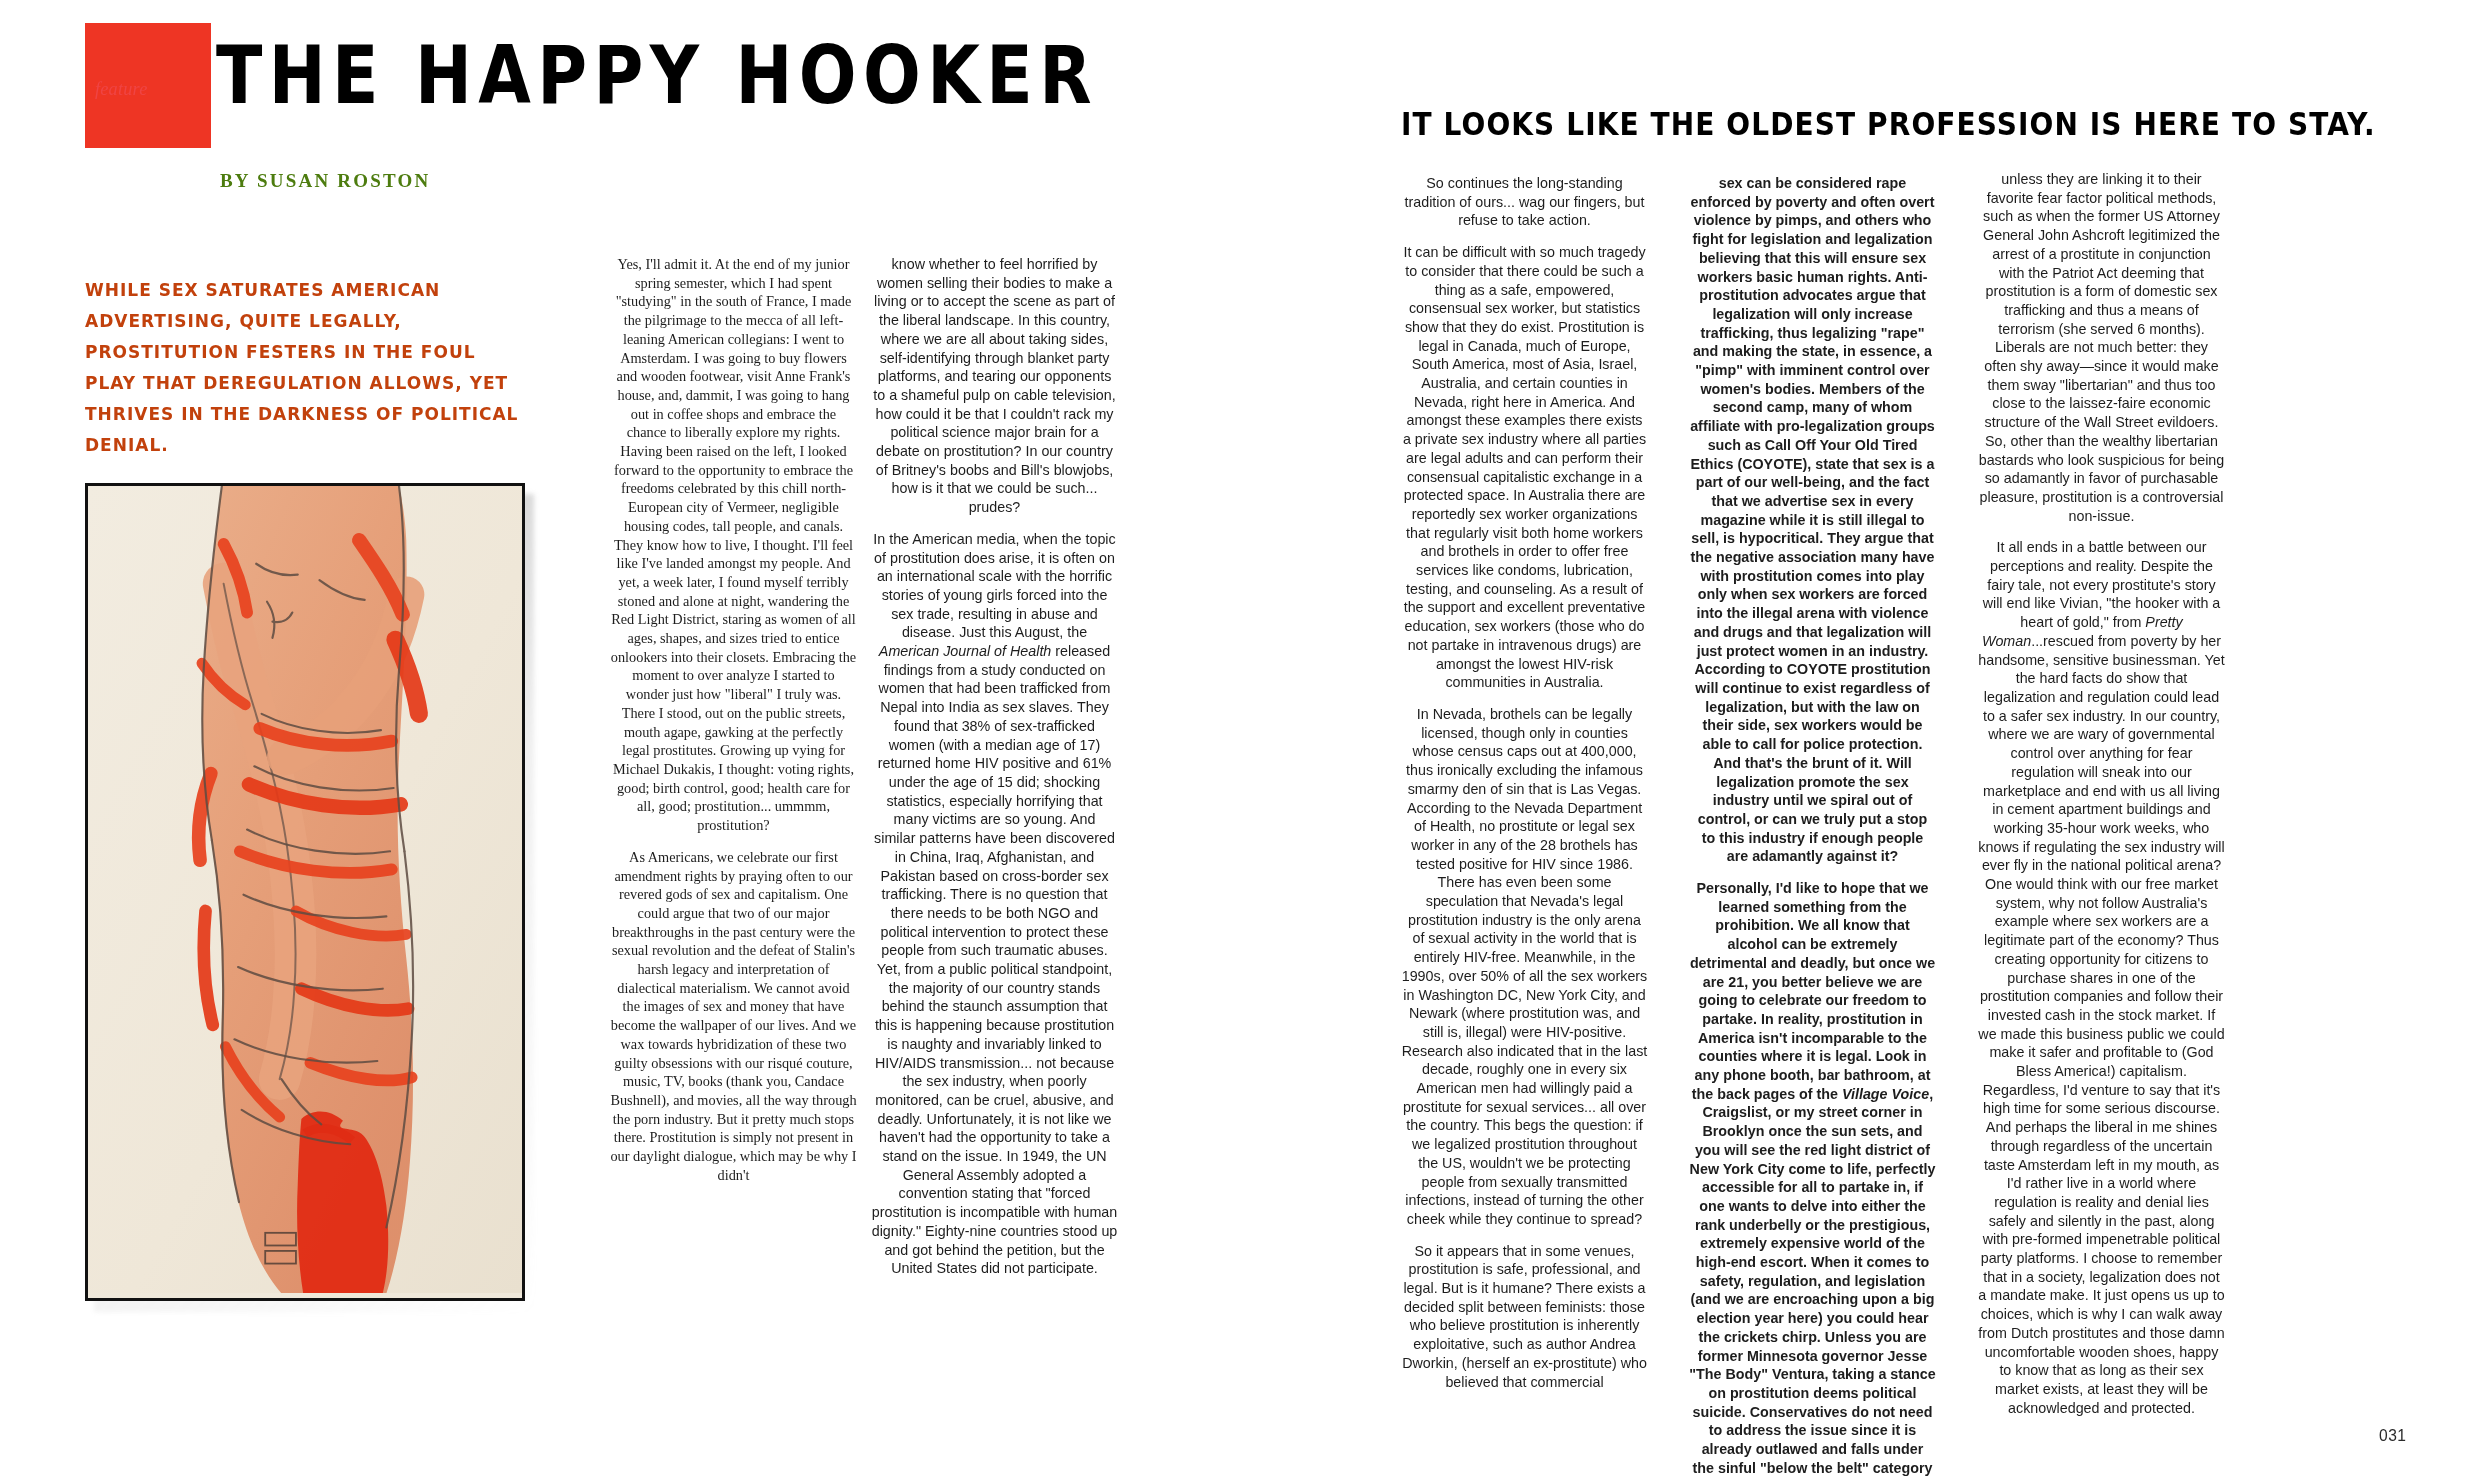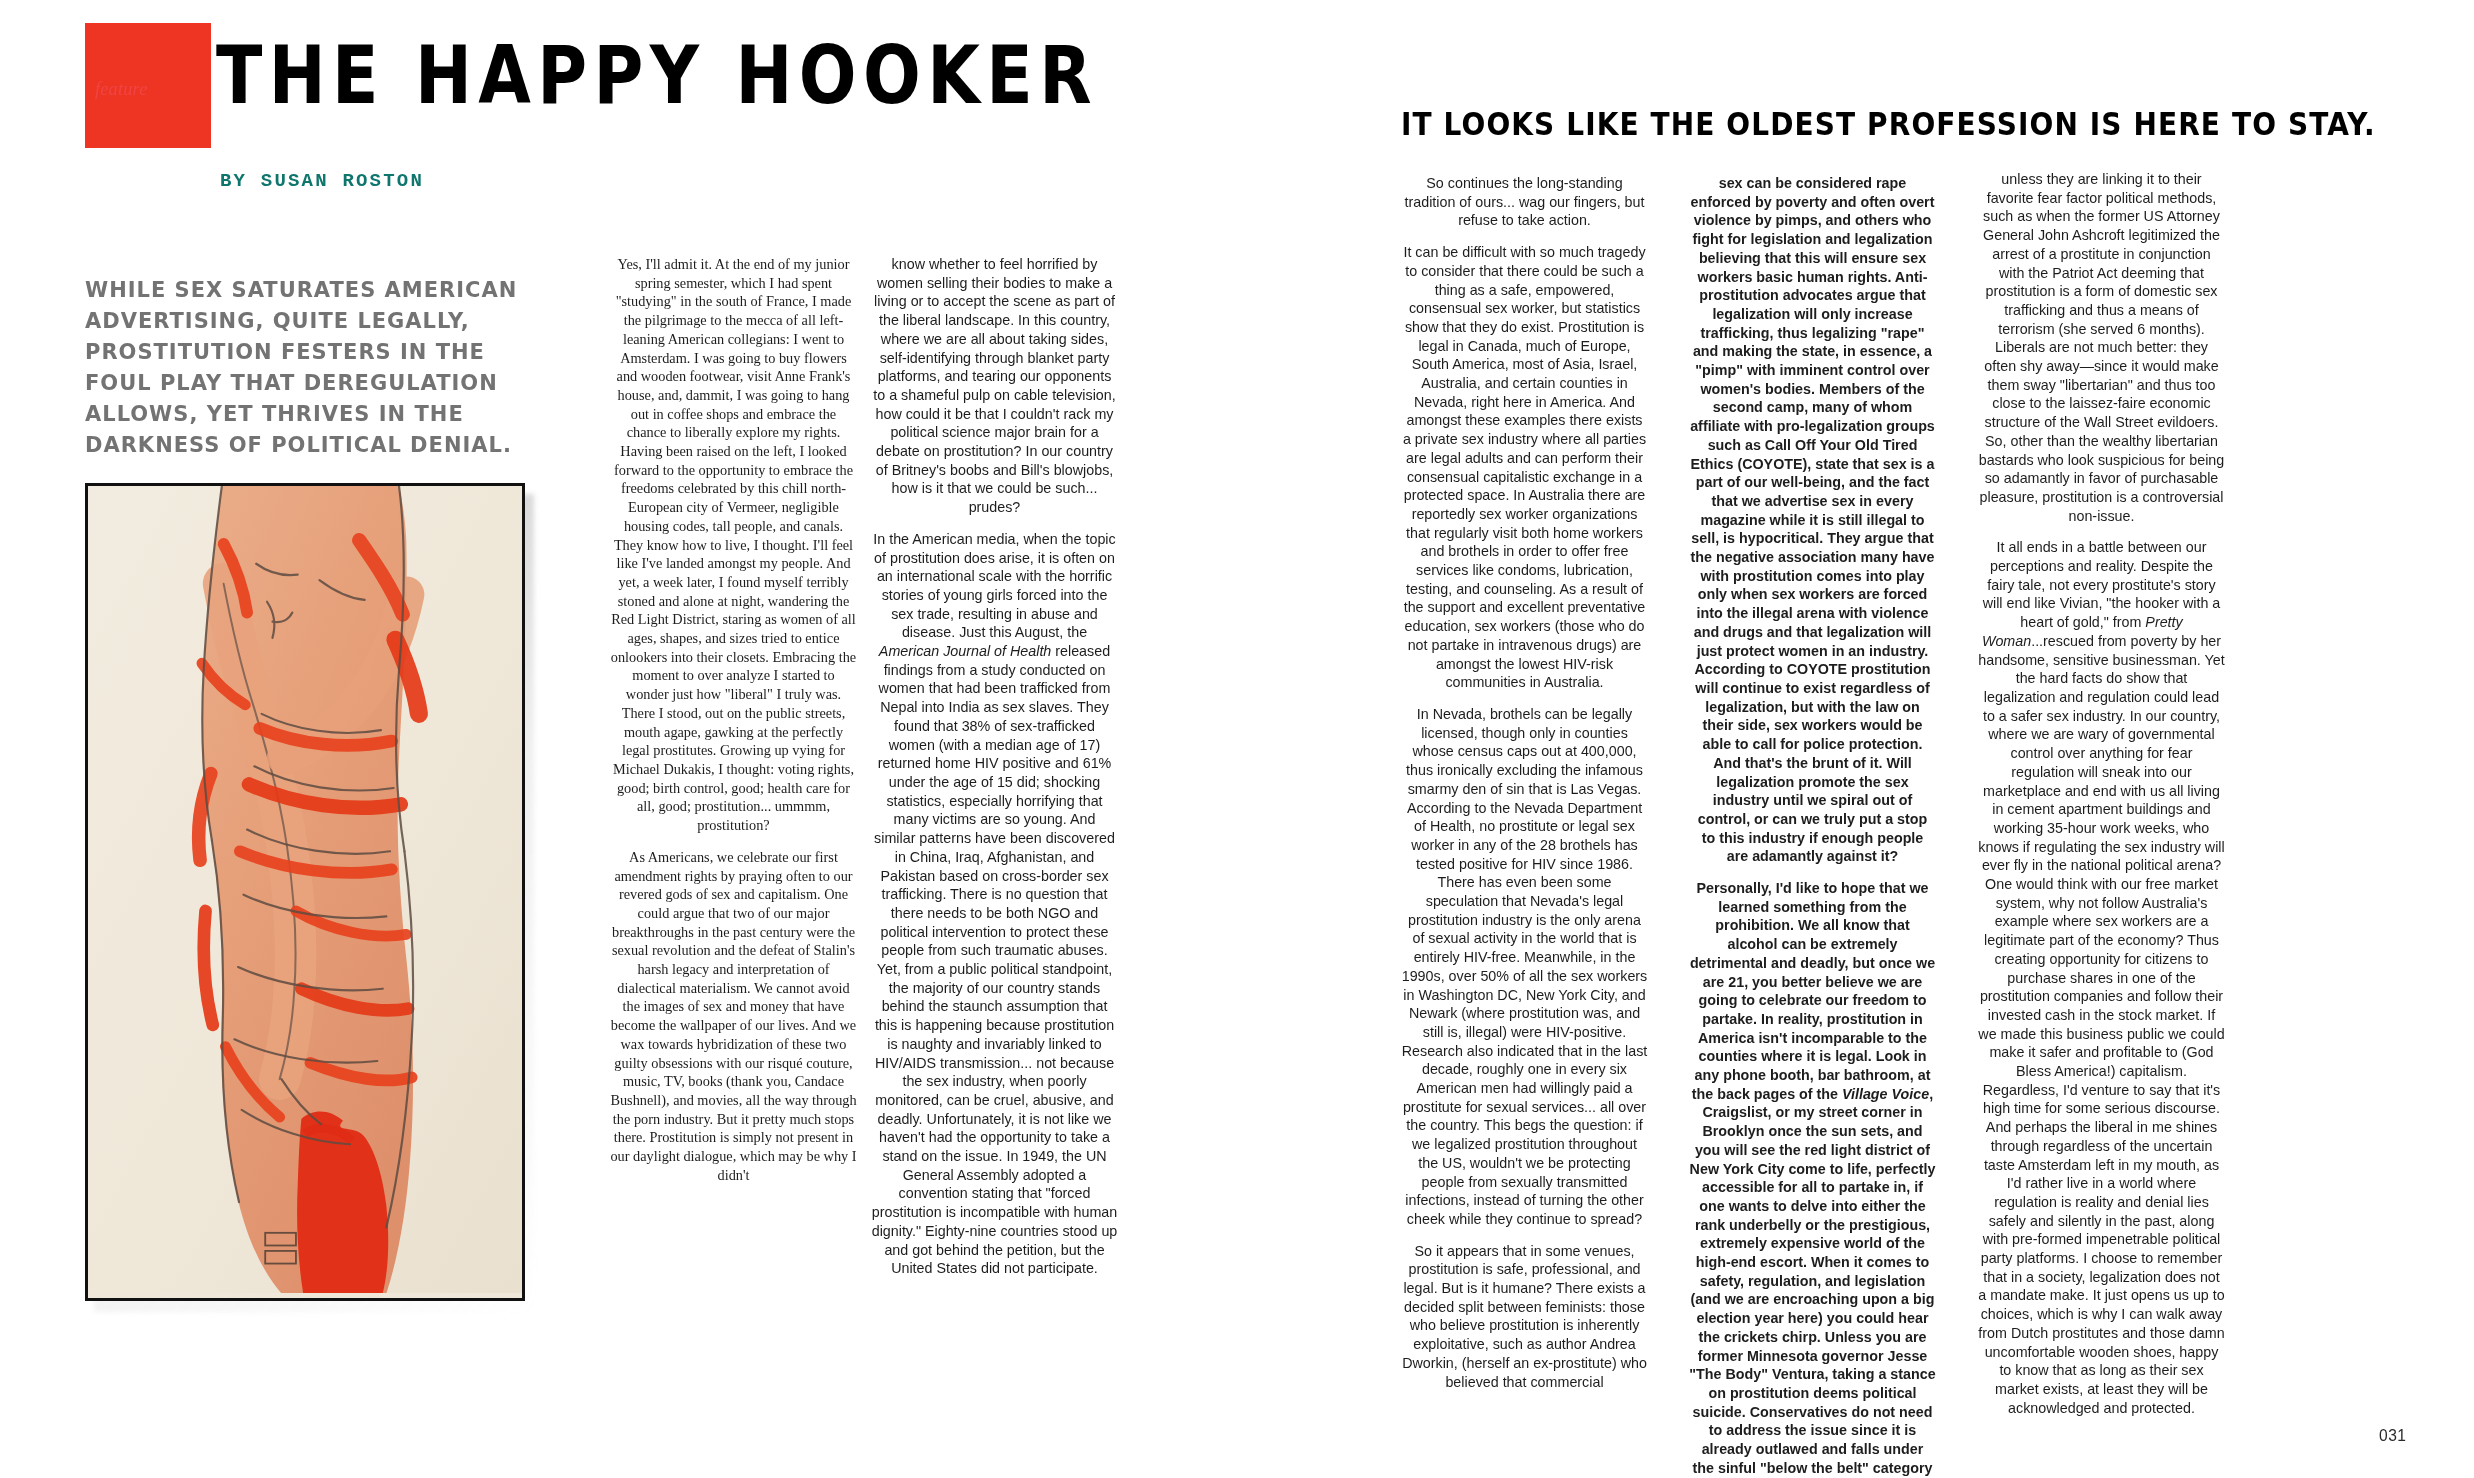--- a/index.html
+++ b/index.html
@@ -41,36 +41,36 @@
     font-size: 68px;
     line-height: 71px;
     letter-spacing: 6.4px;
     color: #000000;
     white-space: nowrap;
     transform: scaleY(1.18);
     transform-origin: left top;
   }
   .byline {
     position: absolute; left: 220px; top: 170px;
-    font-family: Liberation Mono, monospace;
+    font-family: Liberation Serif, serif;
     font-weight: 700;
     font-size: 19px;
     letter-spacing: 2.2px;
-    color: #0f766e;
+    color: #4d7c0f;
   }
 
   .deck {
     position: absolute; left: 85px; top: 275px;
     width: 440px;
     font-family: "DejaVu Sans", sans-serif;
     font-weight: 700;
-    font-size: 21px;
+    font-size: 17px;
     line-height: 31px;
     letter-spacing: 1px;
-    color: #737373;
+    color: #c2410c;
   }
 
   
   .art-wrap {
     position: absolute; left: 85px; top: 483px;
     width: 440px; height: 818px;
   }
   .art-shadow {
     position: absolute; left: 9.2px; top: 11px;
     width: 440px; height: 818px;

